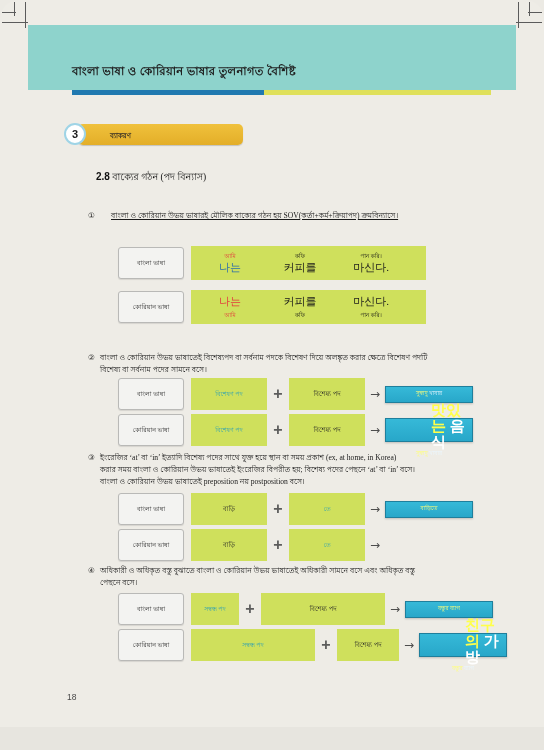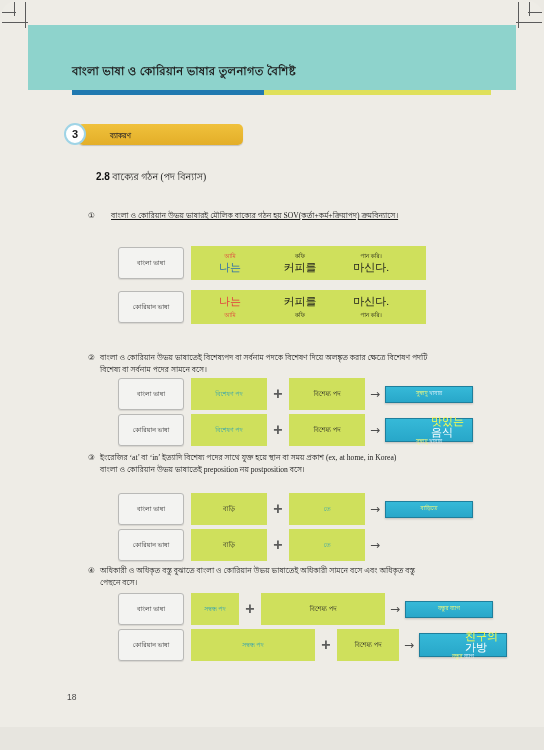--- a/index.html
+++ b/index.html
@@ -92,21 +92,21 @@
     font-size:12px;color:#4d4d4d;line-height:1;
   }
   .bluebox{
     width:88px;height:24px;box-sizing:border-box;
     background:linear-gradient(#36b9d8,#28a7c9);
     border:1.5px solid #1f7f9c;
     display:flex;flex-direction:column;align-items:center;justify-content:center;
     line-height:1.05;
     box-shadow:0 1px 2px rgba(0,0,0,.20);
   }
-  .bluebox .ko{font-size:11px;color:#ffff4a;font-weight:normal;margin-left:45px;}
+  .bluebox .ko{font-size:15px;color:#ffff4a;font-weight:bold;margin-left:45px;}
   .bluebox .ko .w2{color:#ffffff;}
   .bluebox .bn{font-size:5.6px;color:#eaf7ff;}
   .bluebox .bn .w2{color:#ffff7a;}
   .bluebox.one{height:17px;}
   .bluebox.one .bn .w1{color:#ffff7a;}
 
   
   .sentbox{
     background:#cfe05c;height:34px;box-sizing:border-box;
     position:relative;
@@ -230,20 +230,21 @@
       <div class="bluebox">
         <div class="ko"><span>맛있는</span> <span class="w2">음식</span></div>
         <div class="bn"><span class="w2">সুস্বাদু</span> <span>খাবার</span></div>
       </div>
     </div>
   </div>
 
   <div class="item" style="top:452px;">
     <span class="num">③</span>
     <span class="txt">ইংরেজির ‘at’ বা ‘in’ ইত্যাদি বিশেষ্য পদের সাথে যুক্ত হয়ে স্থান বা সময় প্রকাশ (ex, at home, in Korea)</span>
+    <span class="txt">করার সময় বাংলা ও কোরিয়ান উভয় ভাষাতেই ইংরেজির বিপরীত হয়; বিশেষ্য পদের পেছনে ‘at’ বা ‘in’ বসে।</span>
     <span class="txt">বাংলা ও কোরিয়ান উভয় ভাষাতেই preposition নয় postposition বসে।</span>
   </div>
 
   <div class="diagram" style="left:118px;top:493px;">
     <div class="row" style="left:0;top:0;">
       <div class="langbox">বাংলা ভাষা</div>
       <div class="greenbox" style="width:76px;margin-left:7px;">
           <span class="lbl-dark">বাড়ি</span>
         </div>
       <div class="plus">+</div>

